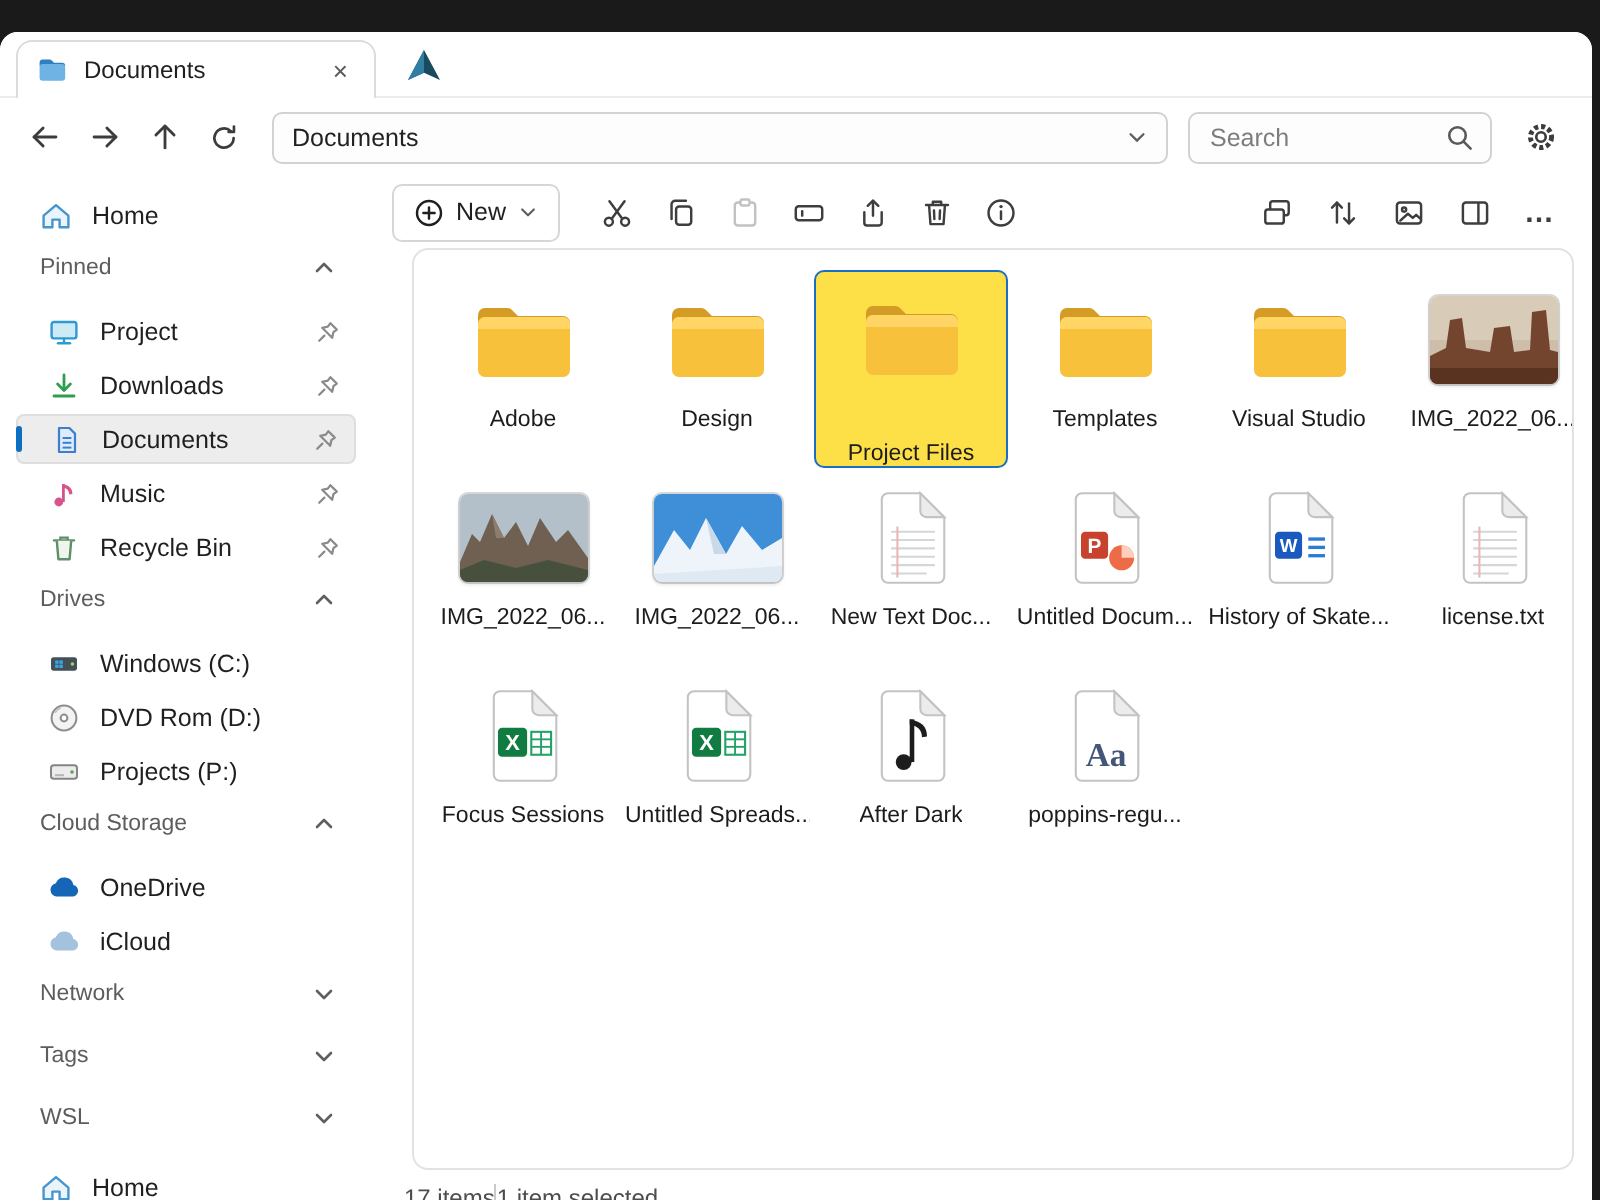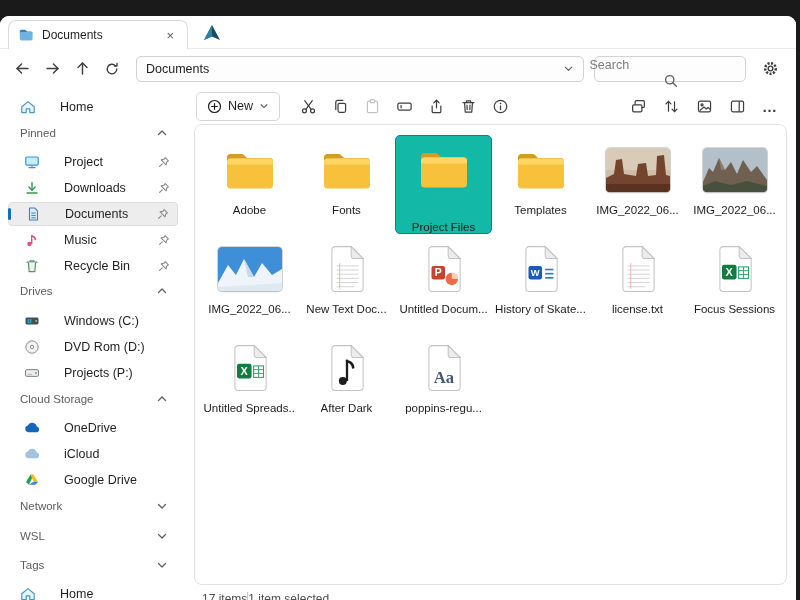--- a/index.html
+++ b/index.html
@@ -21,32 +21,32 @@
   .applogo { margin:0 0 5px 14px; }
 
   
   .navbar { height:39px; display:flex; align-items:center; padding:0 12px 0 8px; gap:2px; background:#fff; flex:0 0 auto; }
   .nav-btn { width:28px; height:28px; display:flex; align-items:center; justify-content:center; border-radius:5px; color:#3c3c3c; }
   .addressbar { flex:1; height:26px; margin:0 8px; border:1px solid #d2d2d2; border-radius:5px; background:#fdfdfd;
                 display:flex; align-items:center; padding:0 9px; }
   .address-text { font-size:12.5px; color:#222; flex:1; }
   .addr-chev { color:#5f5f5f; }
   .searchbox { width:152px; height:26px; border:1px solid #d2d2d2; border-radius:5px; background:#fdfdfd;
-               display:flex; align-items:center; padding:0 8px; margin-right:8px;flex-direction:column; }
+               display:flex; align-items:center; padding:0 8px; margin-right:8px; }
   .search-input { border:none; outline:none; background:transparent; flex:1; min-width:0; font-size:12.5px; color:#222; }
   .search-input::placeholder { color:#7d7d7d; }
   .search-ic { color:#5a5a5a; flex:0 0 auto; }
   .gear-btn { width:28px; height:28px; display:flex; align-items:center; justify-content:center; border-radius:5px; color:#3c3c3c; }
 
   
   .bodyrow { flex:1; display:flex; min-height:0; }
 
   
   .sidebar { width:186px; flex:0 0 auto; display:flex; flex-direction:column; padding-top:6px; overflow:hidden; }
-  .sb-item { height:25px; display:flex; align-items:center; gap:24px; margin:1px 8px; padding:0 8px 0 12px;
+  .sb-item { height:25px; display:flex; align-items:center; gap:10px; margin:1px 8px; padding:0 8px 0 12px;
              border-radius:4px; font-size:12.5px; color:#1f1f1f; position:relative; cursor:pointer; }
   .sb-child { padding-left:16px; }
   .sb-item.selected { background:#ededed; border:1px solid #dedede; }
   .sb-item.selected::before { content:""; position:absolute; left:-1px; top:5px; bottom:5px; width:3px;
                               border-radius:2px; background:#0b6fc2; }
   .sb-label { flex:1; white-space:nowrap; overflow:hidden; }
   .sb-pin { margin-left:auto; color:#8a8a8a; flex:0 0 auto; }
   .sb-ic { flex:0 0 auto; }
   .sb-section { height:23px; margin:7px 8px 1px; padding:0 10px 0 12px; display:flex; align-items:flex-start;
                 font-size:11.5px; color:#5d5d5d; cursor:pointer; }
@@ -60,26 +60,26 @@
   .new-btn { display:flex; align-items:center; gap:6px; border:1px solid #d6d6d6; border-radius:5px;
              height:29px; padding:0 10px; font-size:12.5px; color:#1f1f1f; }
   .new-btn .chev { color:#5f5f5f; }
   .tb-group { display:flex; align-items:center; gap:4px; margin-left:10px; }
   .tb-btn { width:28px; height:28px; display:flex; align-items:center; justify-content:center; border-radius:5px; color:#3e3e3e; }
   .tb-btn.disabled { color:#c2c2c2; }
   .tb-right { margin-left:auto; display:flex; align-items:center; gap:5px; }
   .more-glyph { font-size:15px; font-weight:bold; color:#3e3e3e; letter-spacing:1px; line-height:1; }
 
   
-  .card { flex:1; margin:0 9px 0 8px; border:1px solid #e2e2e2; border-radius:8px; background:#fff;
+  .card { flex:1; margin:0 9px 0 20px; border:1px solid #e2e2e2; border-radius:8px; background:#fff;
           padding:10px 6px; overflow:hidden; }
   .grid { display:grid; grid-template-columns:repeat(6, 97px); grid-auto-rows:99px; }
   .tile { display:flex; flex-direction:column; align-items:center; padding-top:7px; border:1px solid transparent;
           border-radius:5px; cursor:pointer; }
-  .tile.selected { background:#14b8a6; border-color:#1c6fc0;gap:19px; }
+  .tile.selected { background:#fde047; border-color:#1c6fc0;gap:19px; }
   .icon-slot { height:54px; display:flex; align-items:center; justify-content:center; }
   .tile-label { margin-top:7px; font-size:11.5px; color:#1c1c1c; max-width:92px; white-space:nowrap;
                 overflow:hidden; text-align:center; }
   .thumb { display:block; border-radius:4px; overflow:hidden; box-shadow:0 0 0 1px rgba(0,0,0,.15), 0 1px 2px rgba(0,0,0,.15); line-height:0; }
 
   
   .statusbar { height:27px; display:flex; align-items:center; padding:0 16px; font-size:12px; color:#4d4d4d; flex:0 0 auto; }
   .status-div { width:1px; height:13px; background:#c9c9c9; }
 </style>
 </head>
@@ -525,41 +525,35 @@
             <use href="#sy-cloud"></use>
           </svg>
         <span class="sb-label">OneDrive</span>
       </div>
       <div class="sb-item sb-child">
         <svg class="sb-ic" width="16" height="16" style="color:#a3c2de">
             <use href="#sy-cloud"></use>
           </svg>
         <span class="sb-label">iCloud</span>
       </div>
-      <div class="sb-item sb-child">
-        <svg class="sb-ic" width="16" height="16">
-            <use href="#sy-gdrive"></use>
-          </svg>
-        <span class="sb-label">Google Drive</span>
-      </div>
 
       <div class="sb-section">
         <span class="sb-section-label">Network</span>
         <svg class="sb-chev" width="12" height="12">
             <use href="#sy-chev-down"></use>
           </svg>
       </div>
       <div class="sb-section">
-        <span class="sb-section-label">WSL</span>
+        <span class="sb-section-label">Tags</span>
         <svg class="sb-chev" width="12" height="12">
             <use href="#sy-chev-down"></use>
           </svg>
       </div>
       <div class="sb-section">
-        <span class="sb-section-label">Tags</span>
+        <span class="sb-section-label">WSL</span>
         <svg class="sb-chev" width="12" height="12">
             <use href="#sy-chev-down"></use>
           </svg>
       </div>
 
       <div class="sb-item sb-bottom">
         <svg class="sb-ic" width="16" height="16">
             <use href="#sy-home"></use>
           </svg>
         <span class="sb-label">Home</span>
@@ -652,37 +646,45 @@
                 </svg>
               </div>
             <div class="tile-label">Adobe</div>
           </div>
           <div class="tile">
             <div class="icon-slot">
                 <svg width="52" height="42">
                   <use href="#sy-folder"></use>
                 </svg>
               </div>
-            <div class="tile-label">Fonts</div>
+            <div class="tile-label">Design</div>
           </div>
           <div class="tile selected">
             <div class="icon-slot">
                 <svg width="52" height="42">
                   <use href="#sy-folder"></use>
                 </svg>
               </div>
             <div class="tile-label">Project Files</div>
           </div>
           <div class="tile">
             <div class="icon-slot">
                 <svg width="52" height="42">
                   <use href="#sy-folder"></use>
                 </svg>
               </div>
             <div class="tile-label">Templates</div>
+          </div>
+          <div class="tile">
+            <div class="icon-slot">
+                <svg width="52" height="42">
+                  <use href="#sy-folder"></use>
+                </svg>
+              </div>
+            <div class="tile-label">Visual Studio</div>
           </div>
 
           <div class="tile">
             <div class="icon-slot">
                 <span class="thumb"><svg width="64" height="44">
                     <use href="#sy-photo1"></use>
                   </svg></span>
               </div>
             <div class="tile-label">IMG_2022_06...</div>
           </div>

